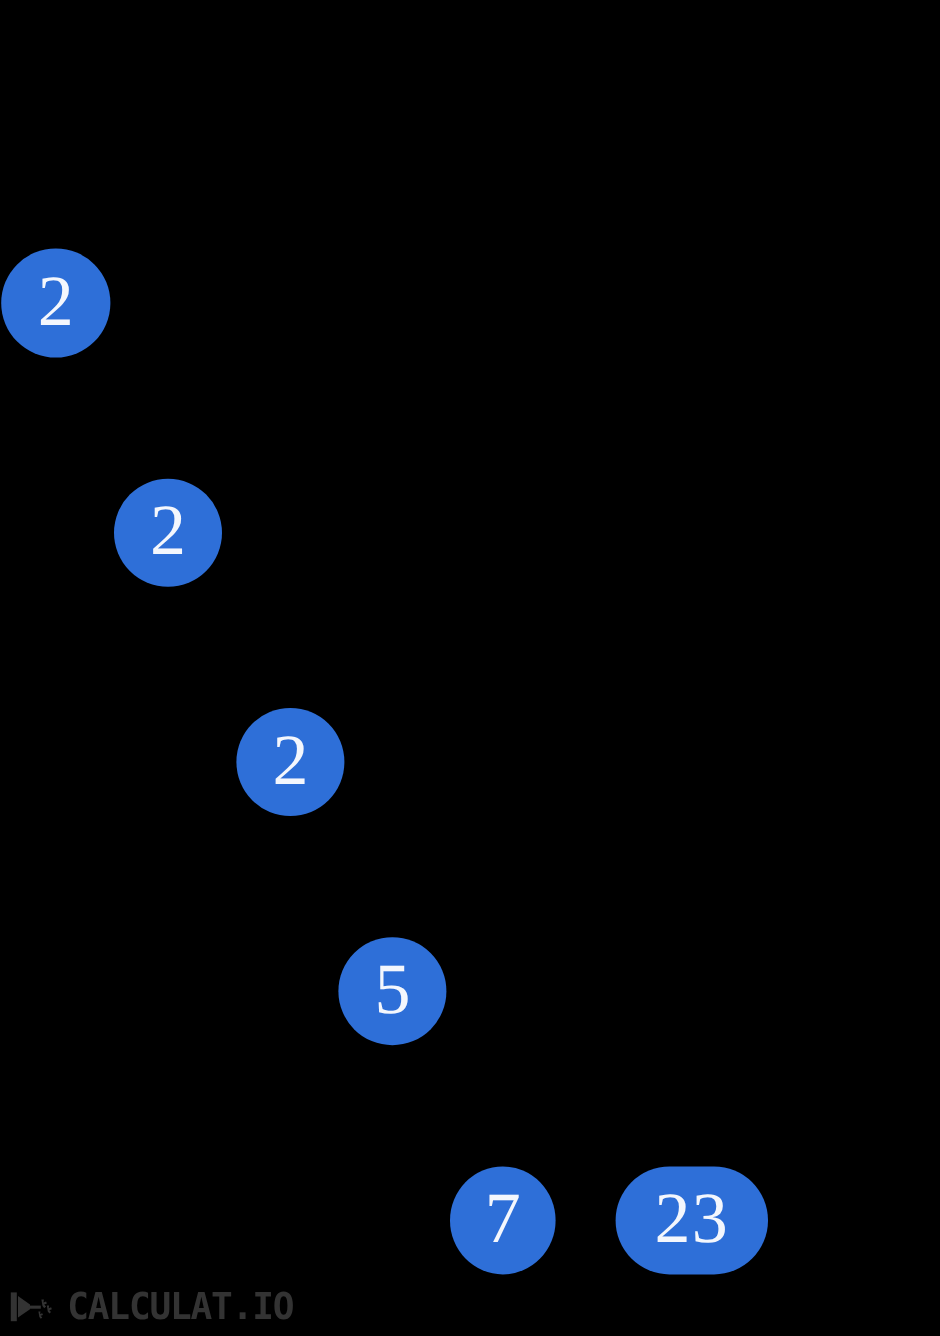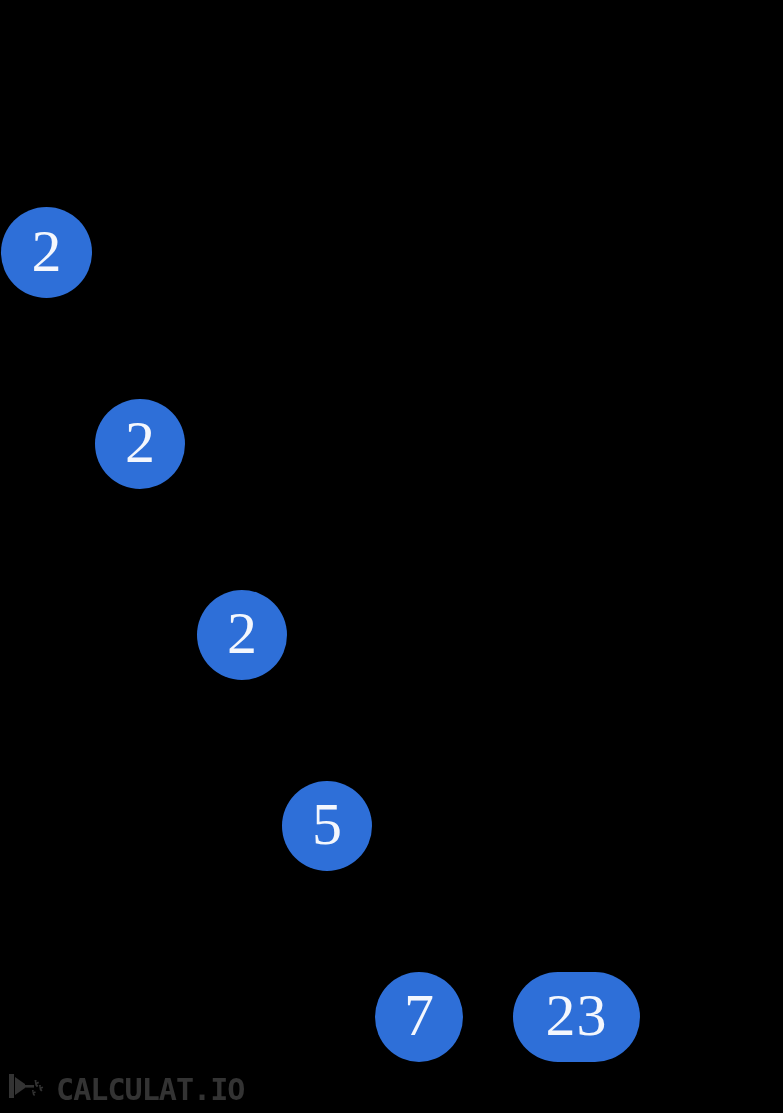--- a/index.html
+++ b/index.html
@@ -38,20 +38,21 @@
     color: #f4f7fd;
   }
   .node.wide .node-label {
     letter-spacing: 1px;
     font-family: Liberation Serif, serif;
   }
   
   #watermark {
     position: absolute;
     display: flex;
+    align-items: center;
     gap: 6px;
     left: 8px;
     bottom: 6px;
     height: 36px;
     margin-top: 32px;
   }
   #watermark .wm-icon {
     display: block;
     width: 42px;
     height: 30px;

